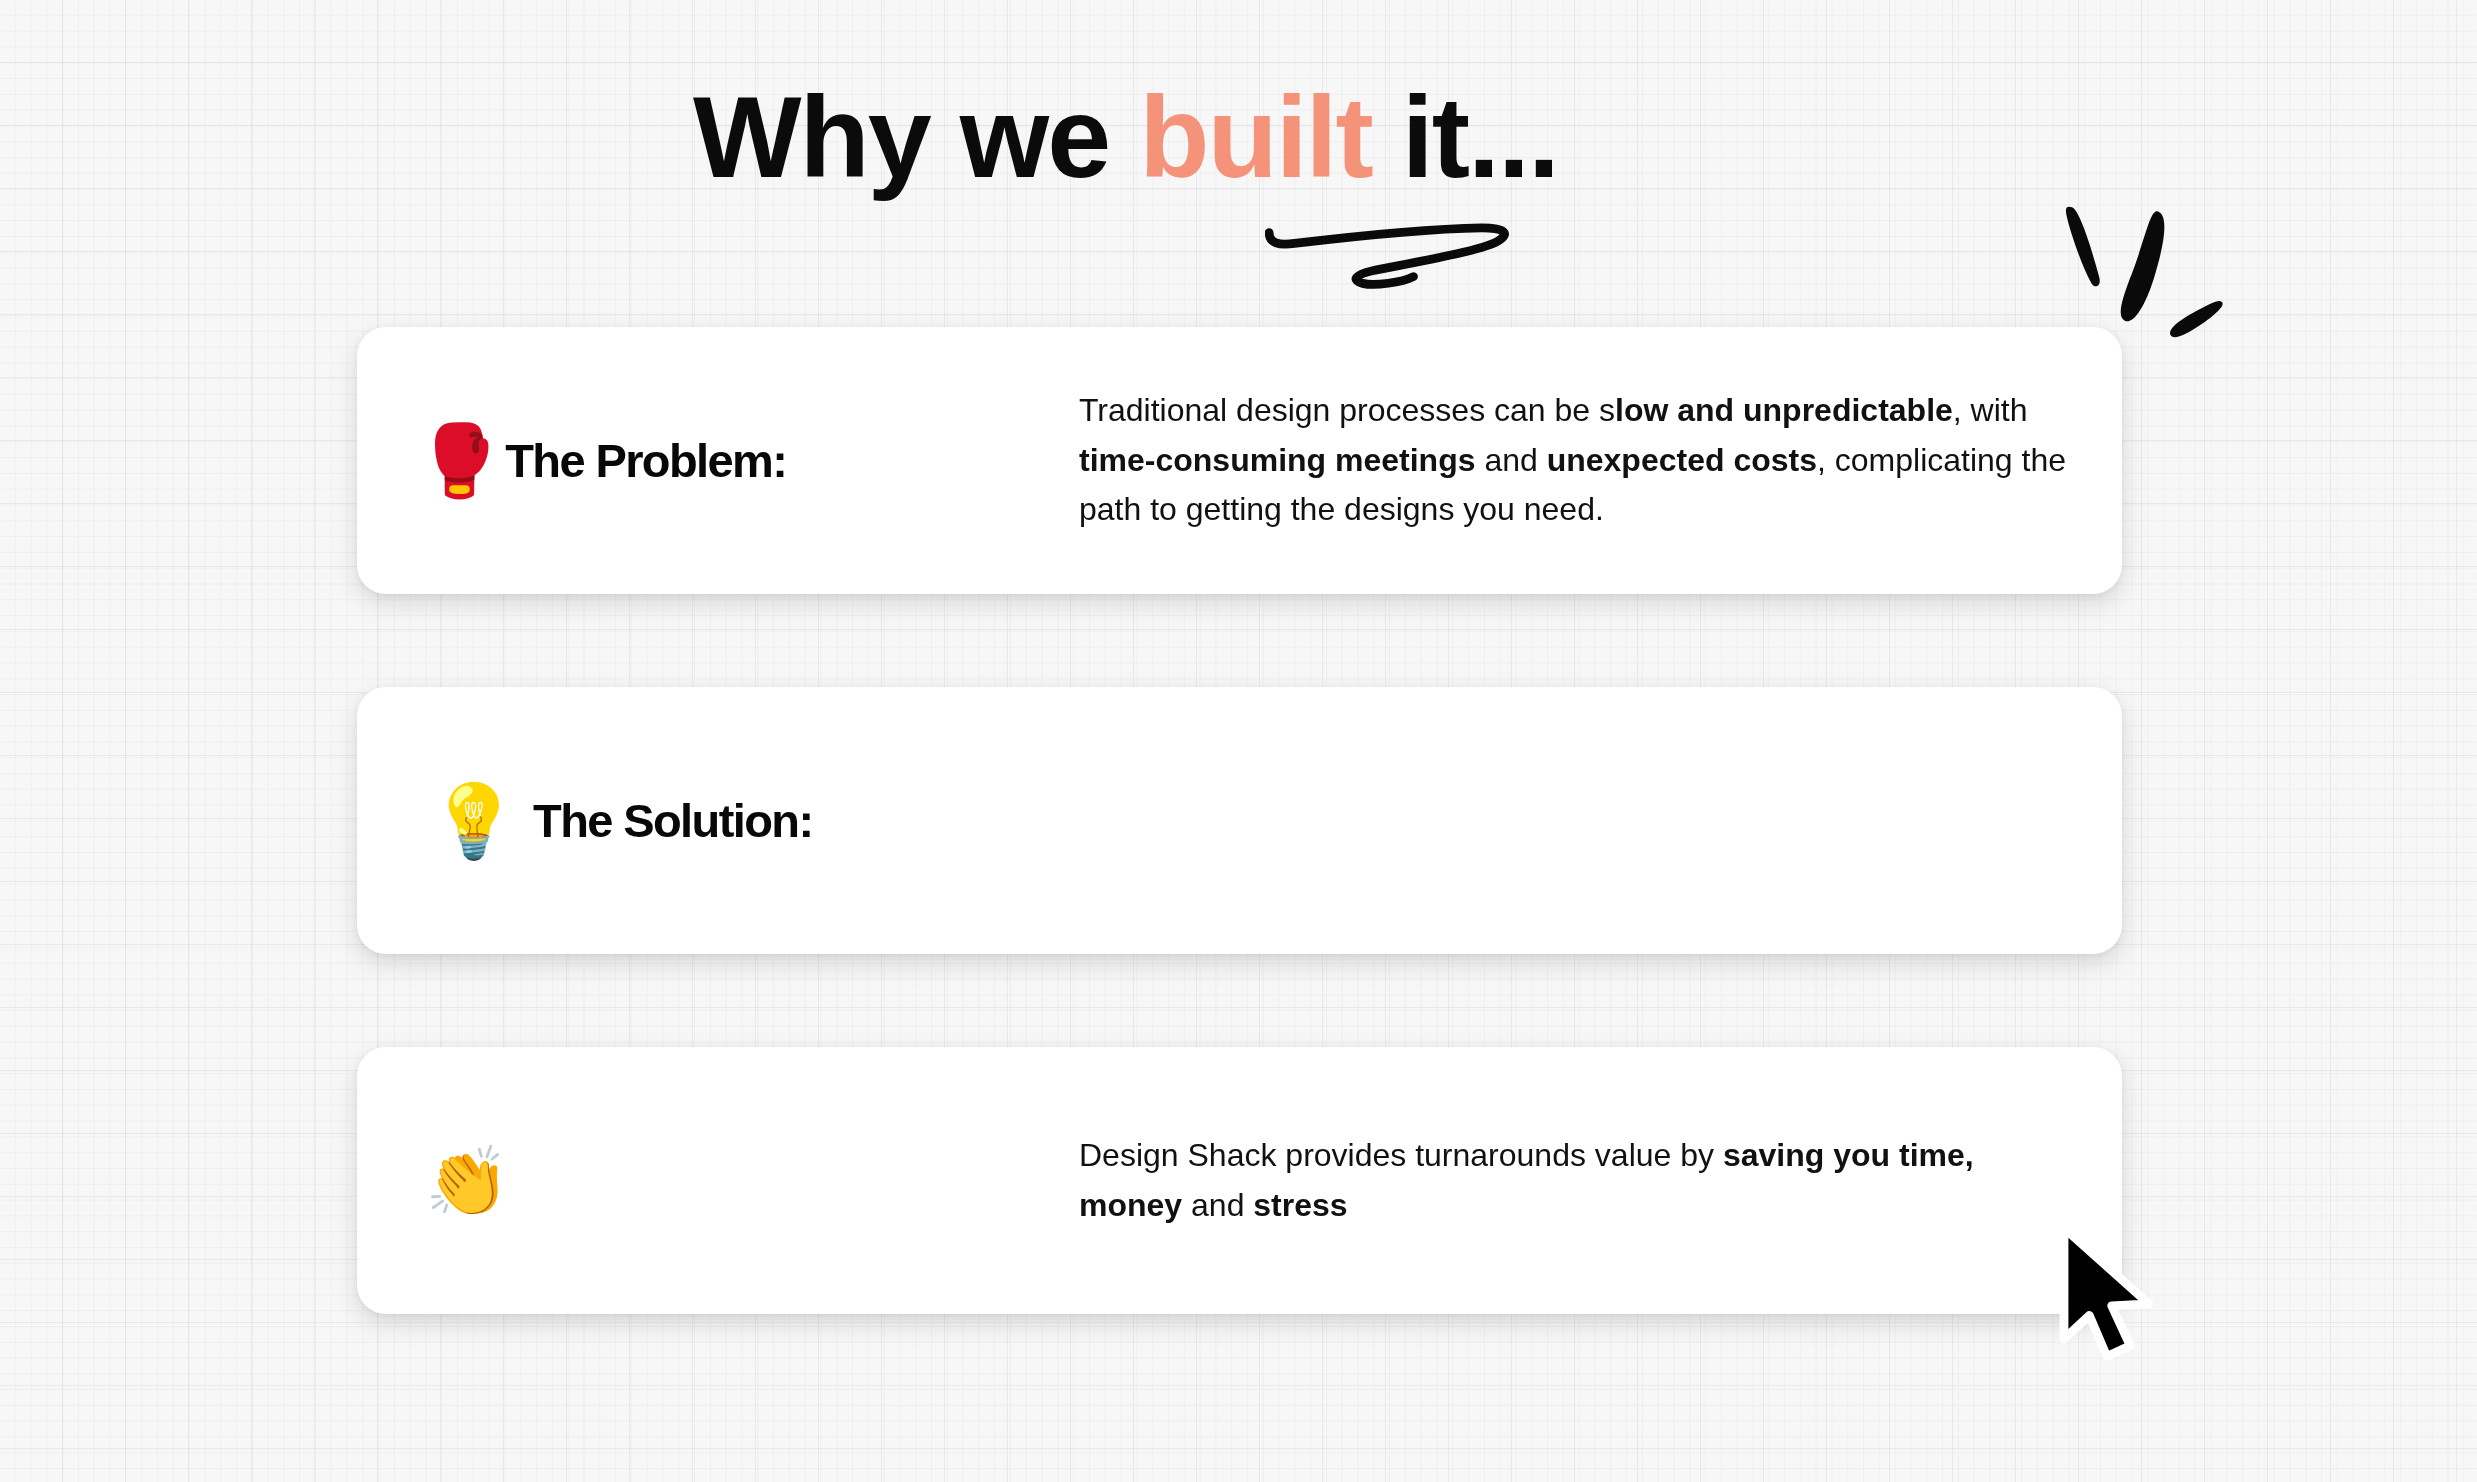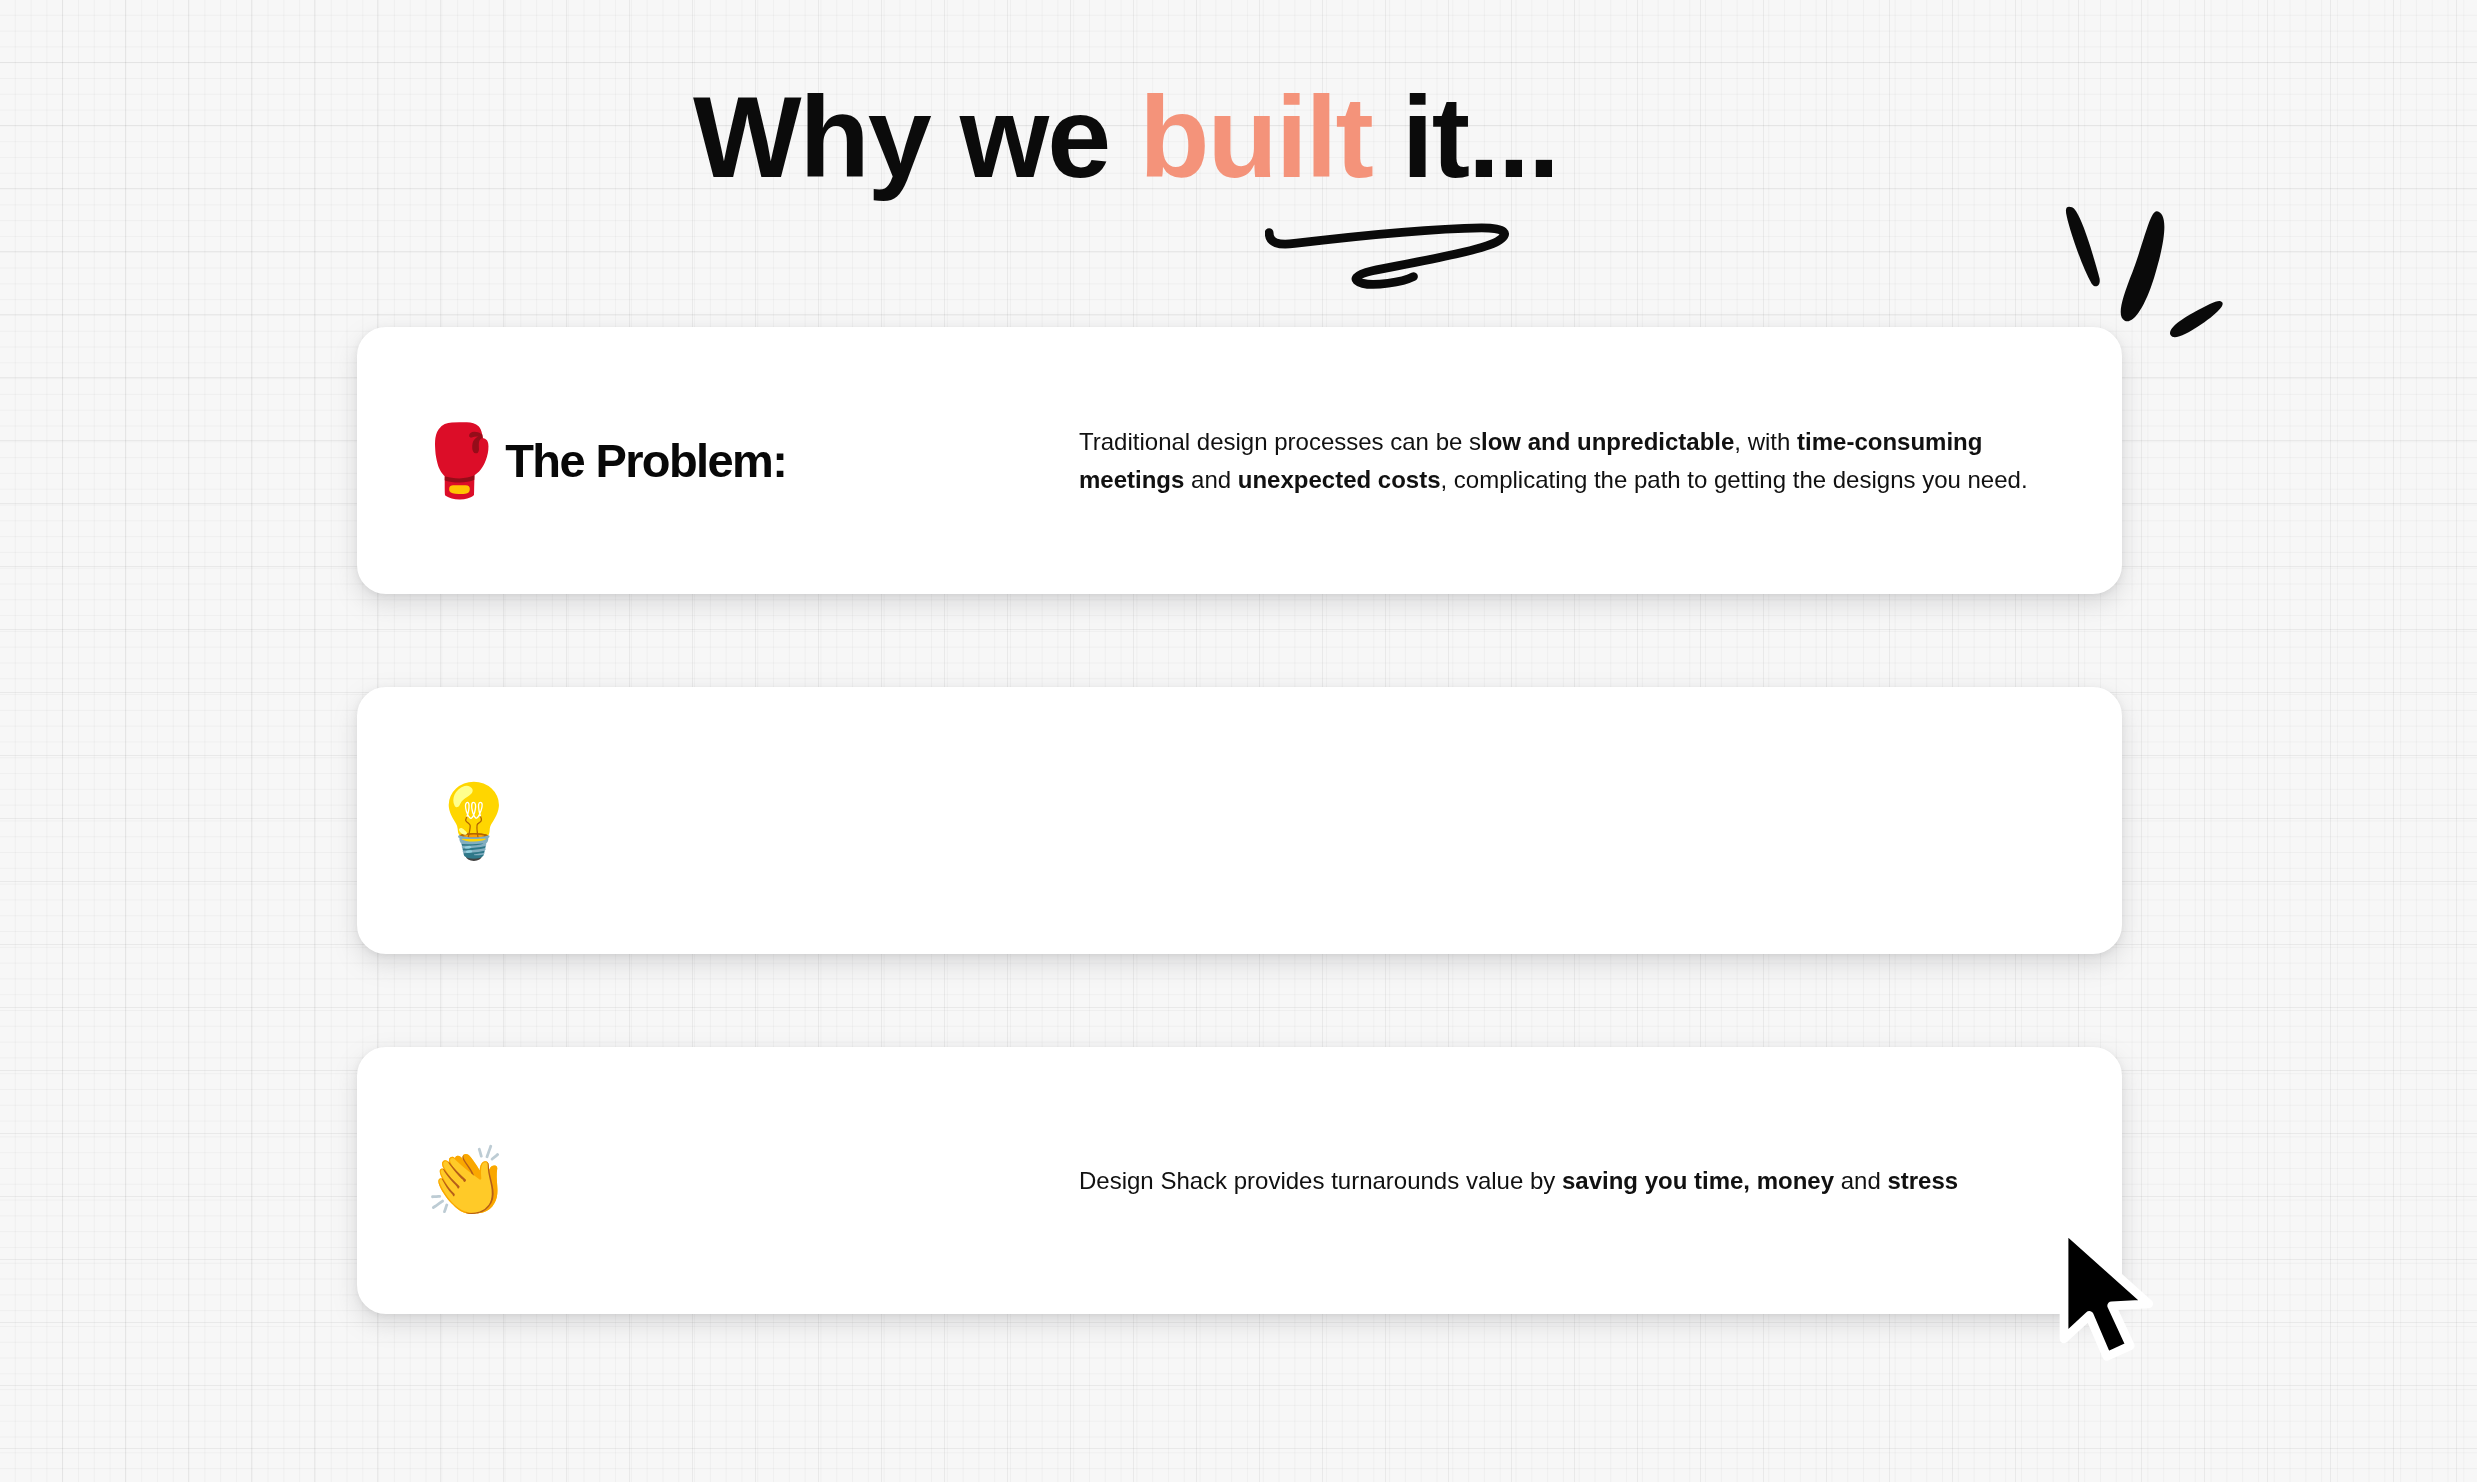--- a/index.html
+++ b/index.html
@@ -115,21 +115,21 @@
   .card-title {
     font-size: 47px;
     font-weight: 700;
     letter-spacing: -1.6px;
     color: #080808;
     white-space: nowrap;
   }
 
   .card-body {
     flex: 1 1 auto;
-    font-size: 24px;
+    font-size: 32px;
     line-height: 1.55;
     color: #111111;
     font-weight: 400;
     padding-right: 51px;
     max-width: 1044px;
   }
 
   .card-body b { font-weight: 700; }
 
   
@@ -167,20 +167,21 @@
     <div class="card-head">
       <span class="card-emoji glove">🥊</span>
       <span class="card-title">The Problem:</span>
     </div>
     <div class="card-body"><span>Traditional design processes can be s</span><b>low and unpredictable</b><span>, with </span><b>time-consuming meetings</b><span> and </span><b>unexpected costs</b><span>, complicating the path to getting the designs you need.</span></div>
   </div>
 
   <div class="card card-solution">
     <div class="card-head">
       <span class="card-emoji bulb">💡</span>
+      <span class="card-title">The Solution:</span>
     </div>
   </div>
 
   <div class="card card-value">
     <div class="card-head">
       <span class="card-emoji clap">👏</span>
     </div>
     <div class="card-body"><span>Design Shack provides turnarounds value by </span><b>saving you time, money</b><span> and </span><b>stress</b></div>
   </div>
 

